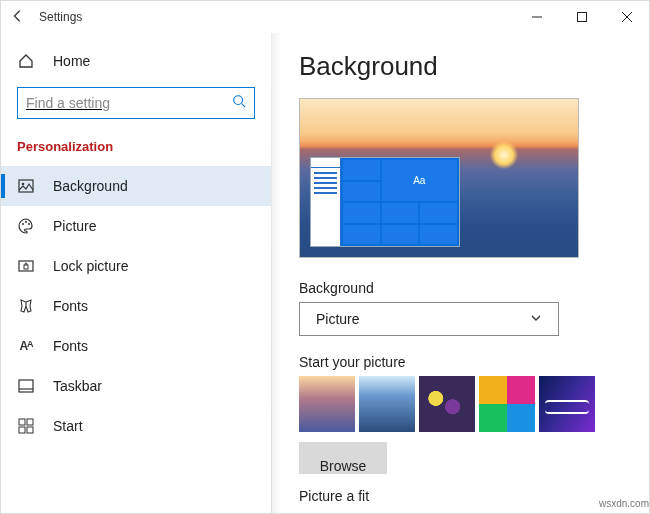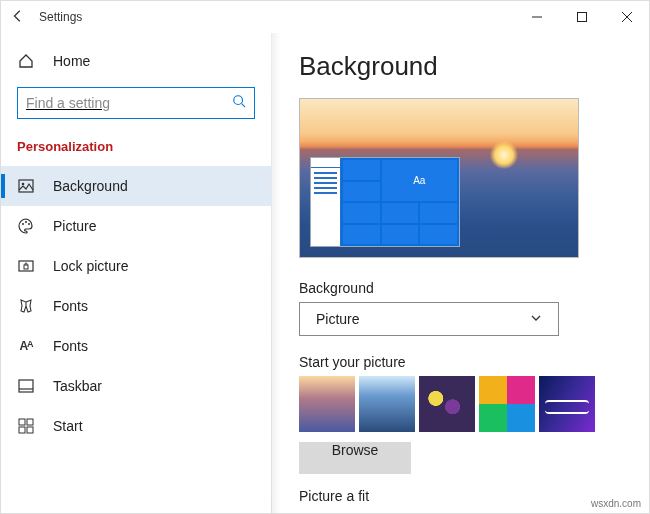--- a/index.html
+++ b/index.html
@@ -48,26 +48,26 @@
 
     .thumbs { display:flex; gap:4px; margin-top:6px; margin-bottom:10px; }
     .thumb { width:56px; height:56px; background:#888; cursor:pointer; }
     .t1 { background: linear-gradient(to bottom, #fcd7a0 0%, #b07a8a 40%, #4a5aa0 100%); }
     .t2 { background: linear-gradient(to bottom, #cfe8f8 0%, #6a9ad0 35%, #2a4b7a 100%); }
     .t3 { background: radial-gradient(circle at 30% 40%, #f2d94a 0 14%, transparent 15%), radial-gradient(circle at 60% 55%, #7a3a9a 0 16%, transparent 17%), #3a2a5a; }
     .t4 { background: conic-gradient(#e02a8a 0 25%, #1a90e0 0 50%, #1ac060 0 75%, #f2b01a 0); }
     .t5 { background: linear-gradient(120deg,#0a1a5a,#3a2a9a,#7a2ad0); position:relative; }
     .t5::after{content:"";position:absolute;left:6px;right:6px;top:24px;height:10px;border-top:2px solid #fff;border-bottom:2px solid #fff;border-radius:4px;}
 
-    .browse-btn { width: 112px; height: 32px; background: #d9d9d9; border: none; font-size: 14px; color:#222; cursor:pointer; margin-bottom: 14px; display:flex; align-items:flex-start; justify-content:center; }
+    .browse-btn { width: 88px; height: 32px; background: #d9d9d9; border: none; font-size: 14px; color:#222; cursor:pointer; margin-bottom: 14px; display:flex; align-items:flex-end; justify-content:center; }
 
     .sidebar-edge { position:absolute; right:-1px; top:0; bottom:0; width:1px; background: linear-gradient(to bottom, rgba(0,0,0,0.02), rgba(0,0,0,0.08)); }
     .shadow { position:absolute; left:270px; top:32px; bottom:0; width:10px; background: linear-gradient(to right, rgba(0,0,0,0.06), rgba(0,0,0,0)); pointer-events:none; }
 
-    .watermark { position:absolute; right:8px; bottom:4px; font-size:10px; color:#777; }
+    .watermark { position:absolute; right:0; bottom:4px; font-size:10px; color:#777; }
   </style>
 </head>
 <body>
 
 <div class="titlebar">
   <div class="titlebar-left">
     <span>
       <svg width="14" height="14" viewBox="0 0 16 16" fill="none">
           <path d="M10 2 4 8l6 6" stroke="#333" stroke-width="1.5" fill="none"></path>
         </svg>

